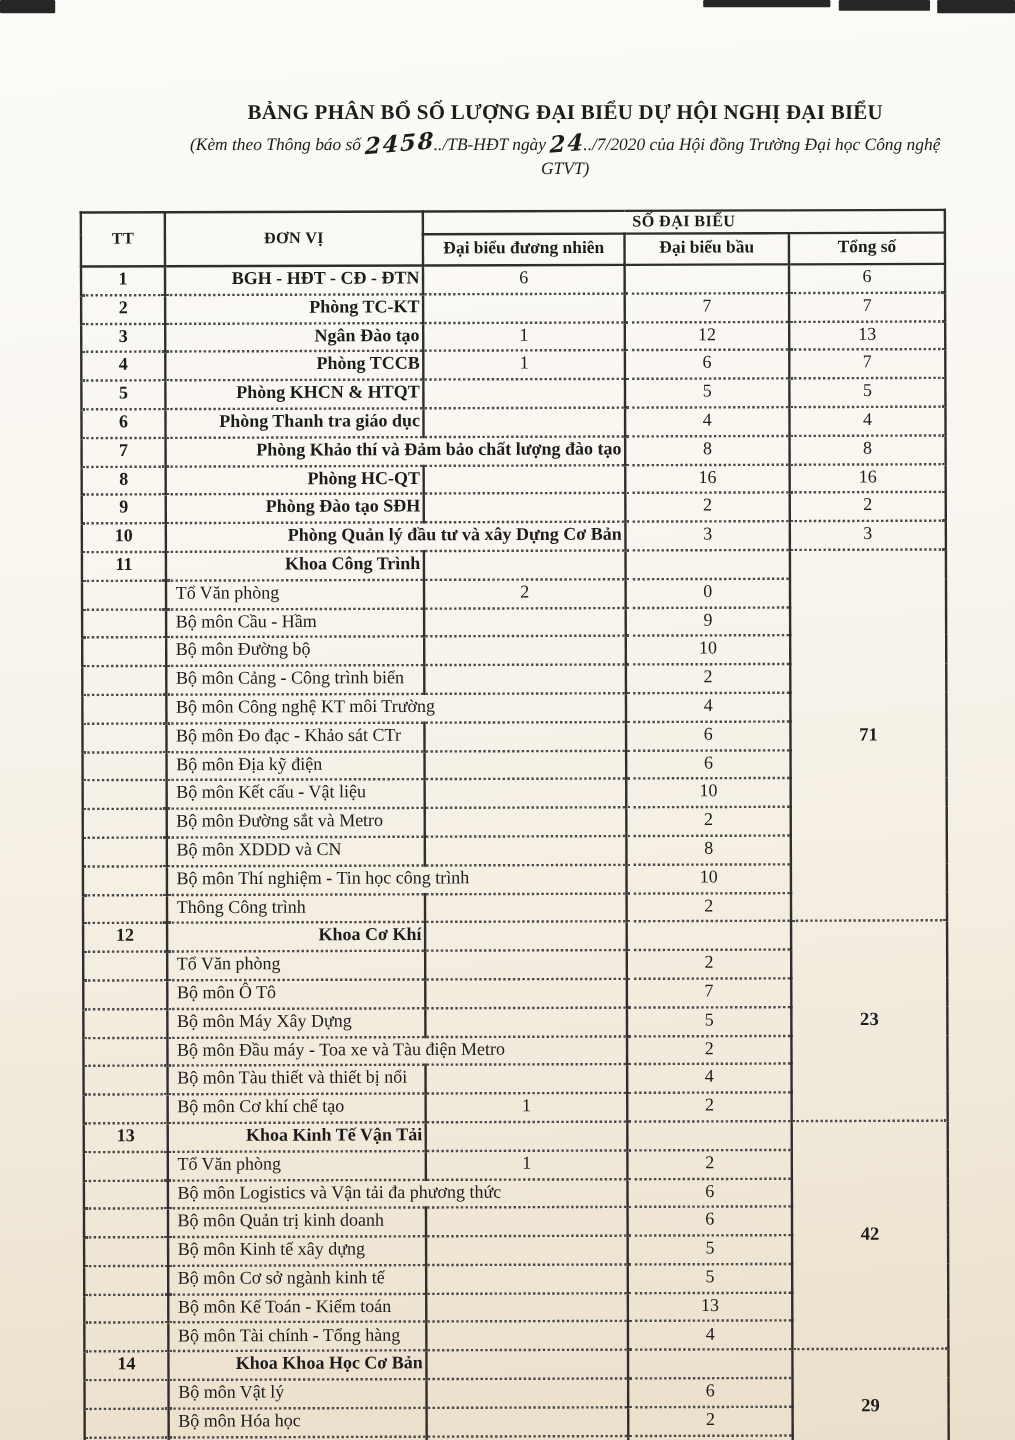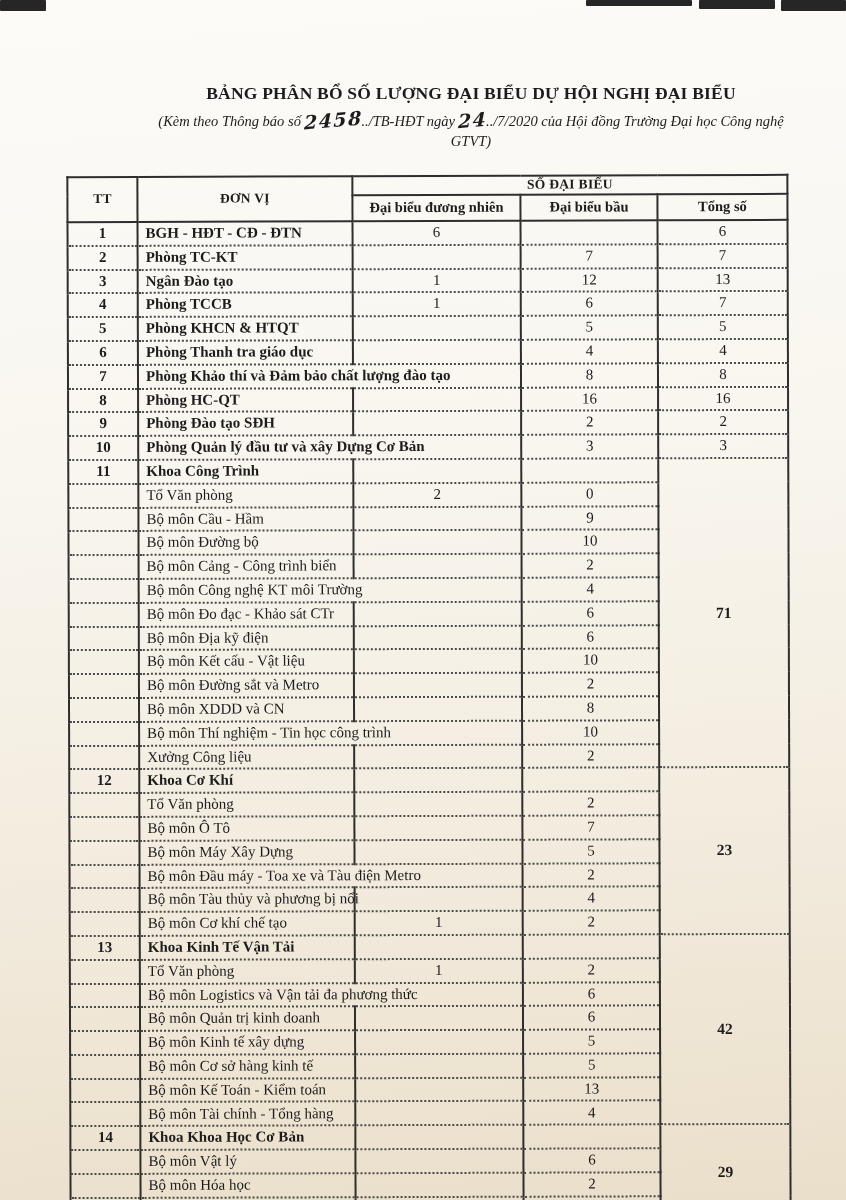--- a/index.html
+++ b/index.html
@@ -48,21 +48,21 @@
   tr.h2 th{height:24px;border-bottom:2.5px solid var(--line);text-align:center;}
 
   td{
     border-left:2px solid var(--line);border-right:2px solid var(--line);
     border-top:2px dotted var(--dot);border-bottom:2px dotted var(--dot);
     height:21.8px;padding:0 2px;font-size:15px;line-height:1.05;vertical-align:middle;
     overflow:visible;
   }
   td.tt{text-align:center;font-weight:bold;}
   td.unit{text-align:left;padding-left:7px;white-space:nowrap;}
-  td.unit.bold{font-weight:bold;}
+  td.unit.bold{font-weight:bold;text-align:right;}
   td.num{text-align:center;}
   td.total{font-weight:bold;font-size:15.5px;}
 </style>
 </head>
 <body>
 
 <div class="sheet">
 
   <div class="scan-mark mark-1"></div>
   <div class="scan-mark mark-2"></div>
@@ -236,21 +236,21 @@
             <td class="num"></td>
             <td class="num">8</td>
           </tr>
           <tr>
             <td class="tt"></td>
             <td class="unit" colspan="2">Bộ môn Thí nghiệm - Tin học công trình</td>
             <td class="num">10</td>
           </tr>
           <tr>
             <td class="tt"></td>
-            <td class="unit">Xưởng Công liệu</td>
+            <td class="unit">Thông Công trình</td>
             <td class="num"></td>
             <td class="num">2</td>
           </tr>
           <tr>
             <td class="tt">12</td>
             <td class="unit bold">Khoa Cơ Khí</td>
             <td class="num"></td>
             <td class="num"></td>
             <td class="num total" rowspan="7">23</td>
           </tr>
@@ -272,21 +272,21 @@
             <td class="num"></td>
             <td class="num">5</td>
           </tr>
           <tr>
             <td class="tt"></td>
             <td class="unit" colspan="2">Bộ môn Đầu máy - Toa xe và Tàu điện Metro</td>
             <td class="num">2</td>
           </tr>
           <tr>
             <td class="tt"></td>
-            <td class="unit">Bộ môn Tàu thủy và phương bị nổi</td>
+            <td class="unit">Bộ môn Tàu thiết và thiết bị nổi</td>
             <td class="num"></td>
             <td class="num">4</td>
           </tr>
           <tr>
             <td class="tt"></td>
             <td class="unit">Bộ môn Cơ khí chế tạo</td>
             <td class="num">1</td>
             <td class="num">2</td>
           </tr>
           <tr>
@@ -314,21 +314,21 @@
             <td class="num">6</td>
           </tr>
           <tr>
             <td class="tt"></td>
             <td class="unit">Bộ môn Kinh tế xây dựng</td>
             <td class="num"></td>
             <td class="num">5</td>
           </tr>
           <tr>
             <td class="tt"></td>
-            <td class="unit">Bộ môn Cơ sở hàng kinh tế</td>
+            <td class="unit">Bộ môn Cơ sở ngành kinh tế</td>
             <td class="num"></td>
             <td class="num">5</td>
           </tr>
           <tr>
             <td class="tt"></td>
             <td class="unit">Bộ môn Kế Toán - Kiểm toán</td>
             <td class="num"></td>
             <td class="num">13</td>
           </tr>
           <tr>

